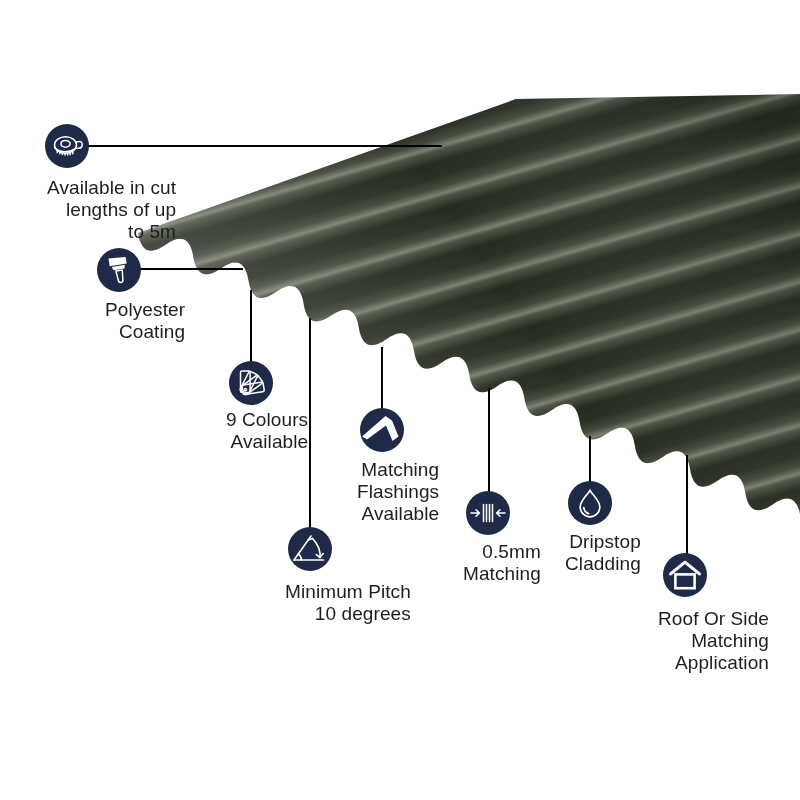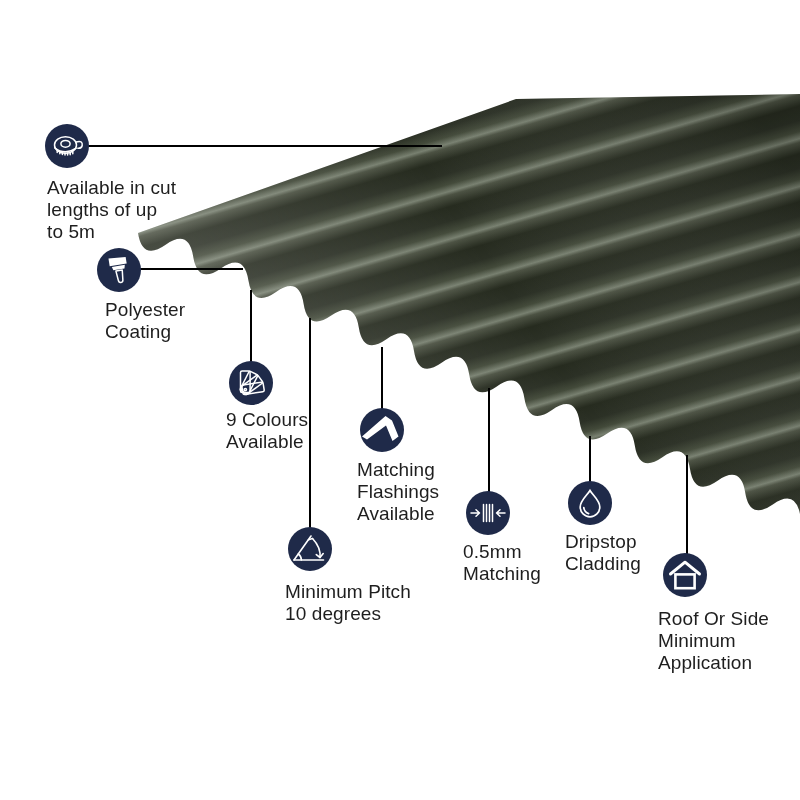--- a/index.html
+++ b/index.html
@@ -3,21 +3,21 @@
 <meta charset="utf-8">
 <style>
   html,body{margin:0;padding:0;background:#ffffff;}
   .stage{position:relative;width:800px;height:800px;background:#ffffff;overflow:hidden;
          font-family:"Liberation Sans",sans-serif;}
   .sheet{position:absolute;left:0;top:0;z-index:1;}
   .cl{position:absolute;background:#000;z-index:2;}
   .feature{position:absolute;width:0;height:0;z-index:3;}
   .badge{position:absolute;left:0;top:0;width:44px;height:44px;}
   .label{position:absolute;white-space:pre-line;font-size:19px;line-height:22px;
-         font-weight:500;color:#1e1e1e;letter-spacing:.1px;width:max-content;}
+         font-weight:500;color:#1e1e1e;letter-spacing:.1px;width:max-content;text-align:right;}
 </style>
 </head>
 <body>
 
 <div class="stage">
 
   <svg class="sheet" width="800" height="800" viewBox="0 0 800 800">
     <defs>
       <linearGradient id="ridges" gradientUnits="userSpaceOnUse" x1="138" y1="233" x2="150.7" y2="277.2" spreadMethod="repeat">
         <stop offset="0" stop-color="#788070"></stop>
@@ -175,17 +175,17 @@
 
   <div class="feature" style="left:663px;top:553px">
     <svg class="badge" viewBox="-22 -22 44 44">
       <circle r="22" fill="#1f2a49"></circle>
       <g stroke="#fff" fill="none">
         <path d="M-14.5,-1 L0,-12.8 L14.5,-1" stroke-width="3" stroke-linecap="round" stroke-linejoin="round"></path>
         <rect x="-9.6" y="-0.6" width="19.2" height="13.8" stroke-width="2.6"></rect>
       </g>
     </svg>
     <div class="label" style="left:-5px;top:55px">Roof Or Side
-Minimum
+Matching
 Application</div>
   </div>
 
 </div>
 
 </body></html>

